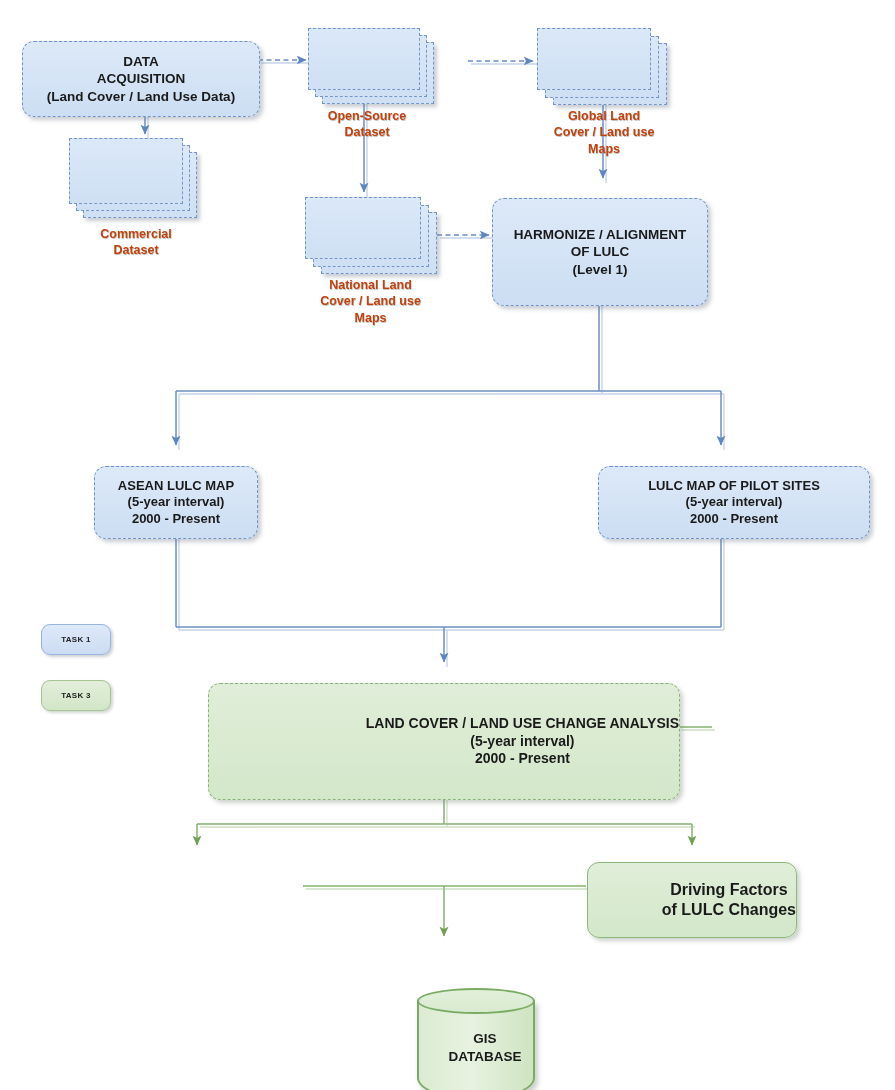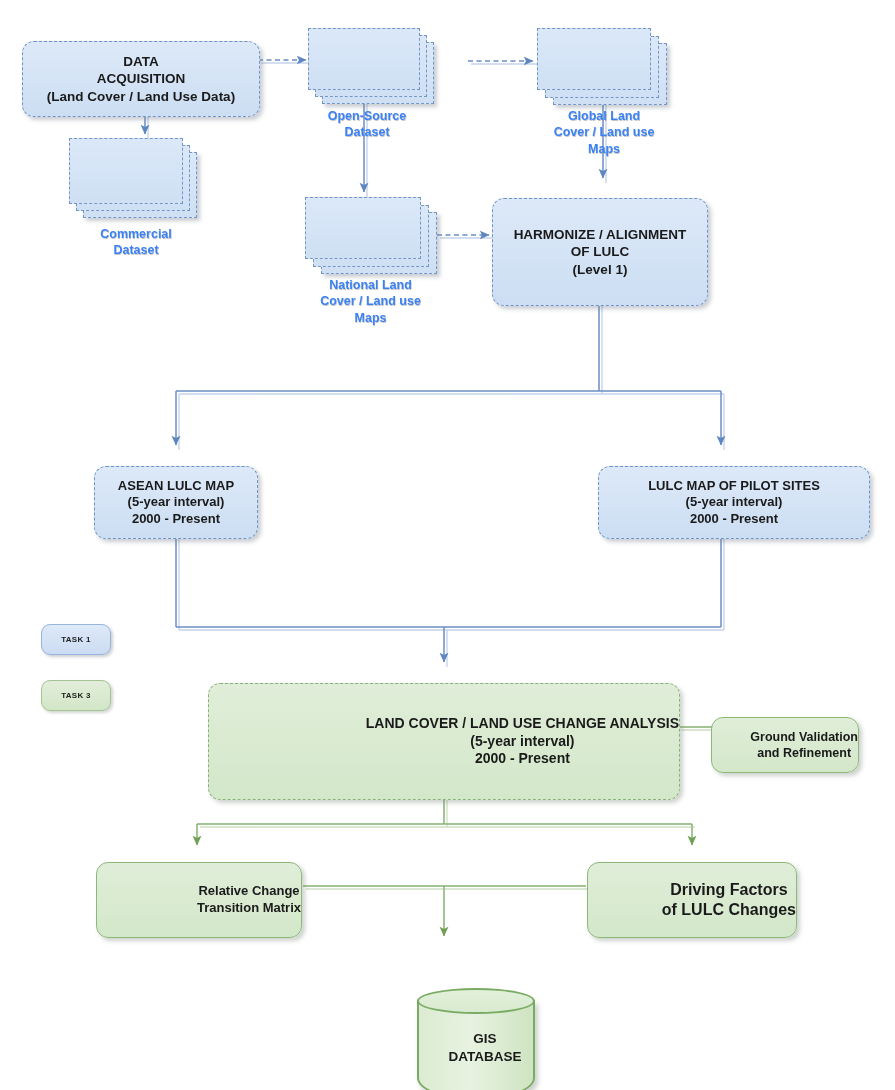--- a/index.html
+++ b/index.html
@@ -59,21 +59,21 @@
     position: absolute;
     border: 1px dashed #7396c8;
     background: linear-gradient(180deg, #dbe8f8 0%, #cfe0f4 100%);
   }
   .stack .sheet.s3 { box-shadow: 3px 3px 4px rgba(120,130,145,0.40); }
   
   .caption {
     position: absolute;
     text-align: center;
     font-weight: bold;
-    color: #3b82f6;
+    color: #c2410c;
     line-height: 1.3;
     text-shadow: 0.6px 0.6px 0.6px rgba(150,150,150,0.55);
   }
   
   .chip {
     position: absolute;
     display: flex;
     align-items: center;
     justify-content: center;
     border-radius: 9px;
@@ -279,33 +279,21 @@
   </div>
 
   <div class="node rounded green" style="left:208px; top:666px; width:472px; height:117px; font-size:14px;">
     <div>
       <div>LAND COVER / LAND USE  CHANGE ANALYSIS</div>
       <div>(5-year interval)</div>
       <div>2000 - Present</div>
     </div>
   </div>
 
-  <div class="node rounded green solidgreen" style="left:711px; top:700px; width:148px; height:56px; font-size:12.5px;">
-    <div>
-      <div>Ground Validation</div>
-      <div>and Refinement</div>
-    </div>
-  </div>
-
-  <div class="node rounded green solidgreen" style="left:96px; top:845px; width:206px; height:76px; font-size:13px;">
-    <div>
-      <div>Relative Change</div>
-      <div>Transition Matrix</div>
-    </div>
-  </div>
+
 
   <div class="node rounded green solidgreen" style="left:587px; top:845px; width:210px; height:76px; font-size:16px;">
     <div>
       <div>Driving Factors</div>
       <div>of LULC Changes</div>
     </div>
   </div>
 
   <div class="cylinder" style="left:385px; top:988px; width:136px; height:122px;margin-left:32px;">
     <div class="cyl-body" style="top:12px; width:118px; height:100px;"></div>

